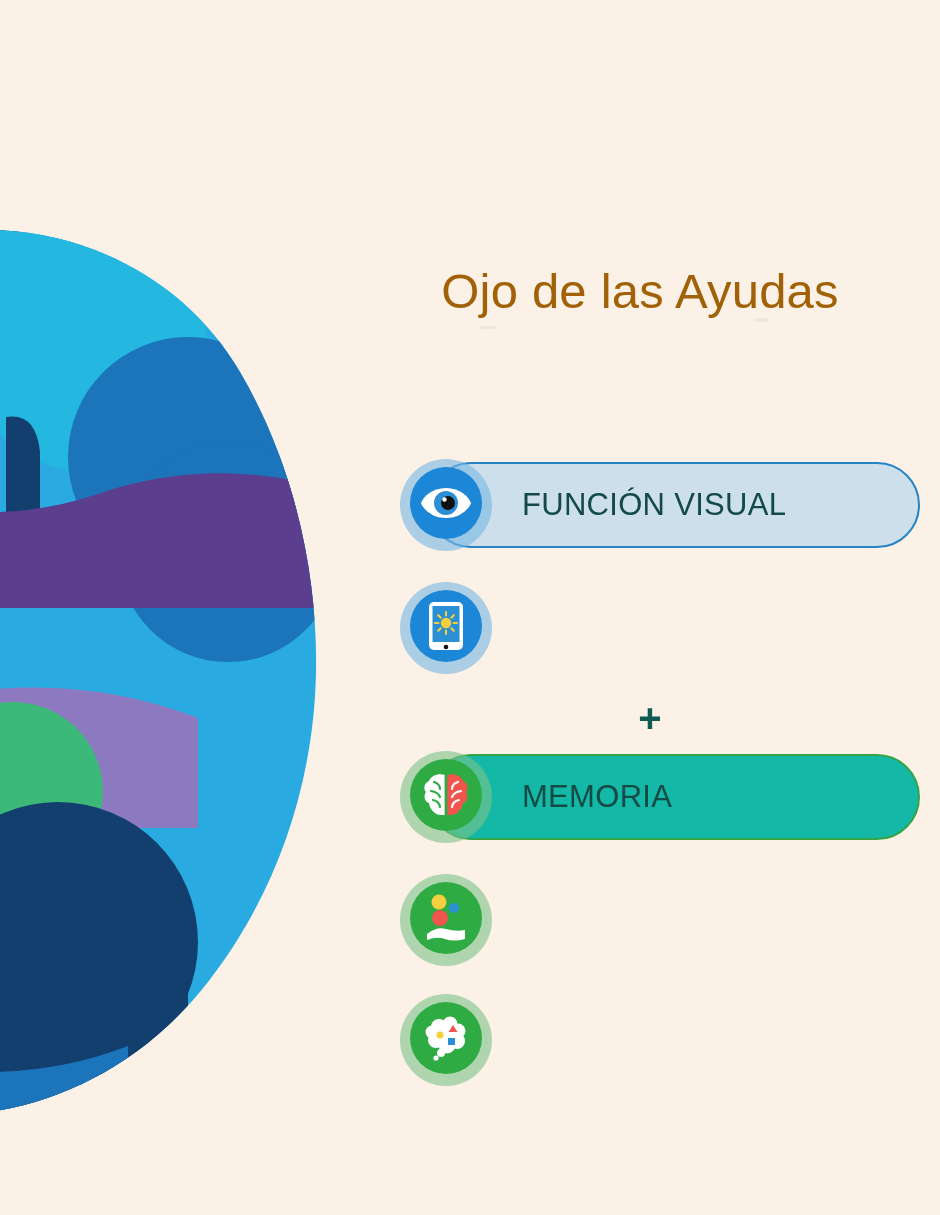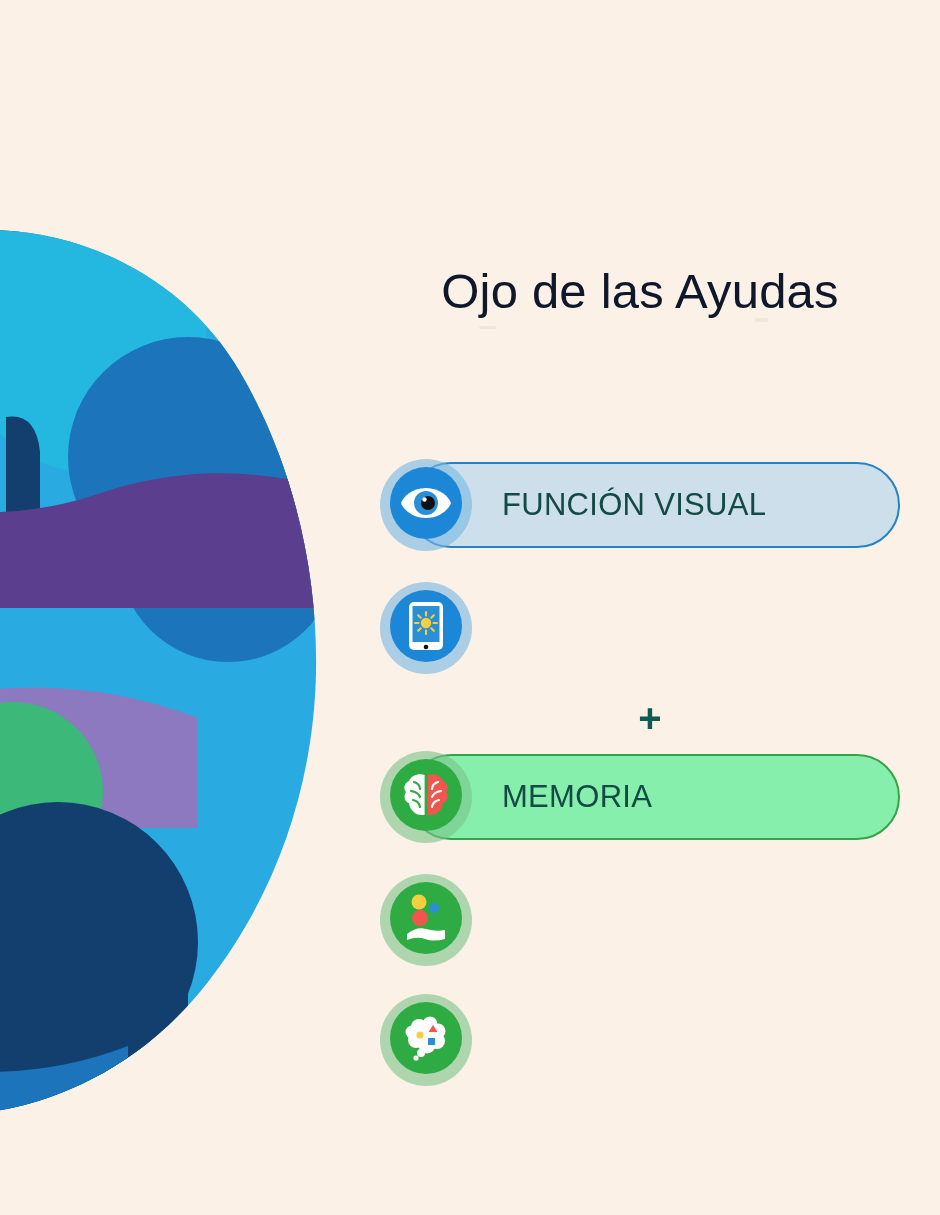--- a/index.html
+++ b/index.html
@@ -33,21 +33,21 @@
   }
   .illus svg { display: block; }
 
   
   .headline {
     position: absolute;
     left: 350px;
     top: 255px;
     width: 580px;
     text-align: center;
-    color: #0f172a;
+    color: #a16207;
     font-size: 49px;
     line-height: 73px;
     font-weight: 400;
     letter-spacing: 0.2px;
     white-space: nowrap;
   }
   .headline .l1 { display: block; }
   .headline .l2 { display: block; }
 
   
@@ -56,21 +56,21 @@
     background: #e7ddd2;
     opacity: .55;
     border-radius: 2px;
   }
   .ghost.a { left: 479px; top: 326px; width: 17px; height: 3px; }
   .ghost.b { left: 755px; top: 318px; width: 13px; height: 4px; }
 
   
   .pill-row {
     position: absolute;
-    left: 380px;
+    left: 400px;
     width: 522px;
     height: 92px;
     text-align: center;
   }
   .pill {
     position: absolute;
     left: 28px;
     top: 3px;
     width: 492px;
     height: 86px;
@@ -84,21 +84,21 @@
     color: #144a45;
     font-size: 31px;
     letter-spacing: .3px;
     white-space: nowrap;
   }
   .pill.blue {
     background: #ccdfeb;
     border: 2.5px solid #2484c6;
   }
   .pill.green {
-    background: #86efac;
+    background: #14b8a6;
     border: 2.5px solid #35a447;
   }
 
   
   .badge {
     position: absolute;
     left: 0px;
     top: 0px;
     width: 92px;
     height: 92px;

